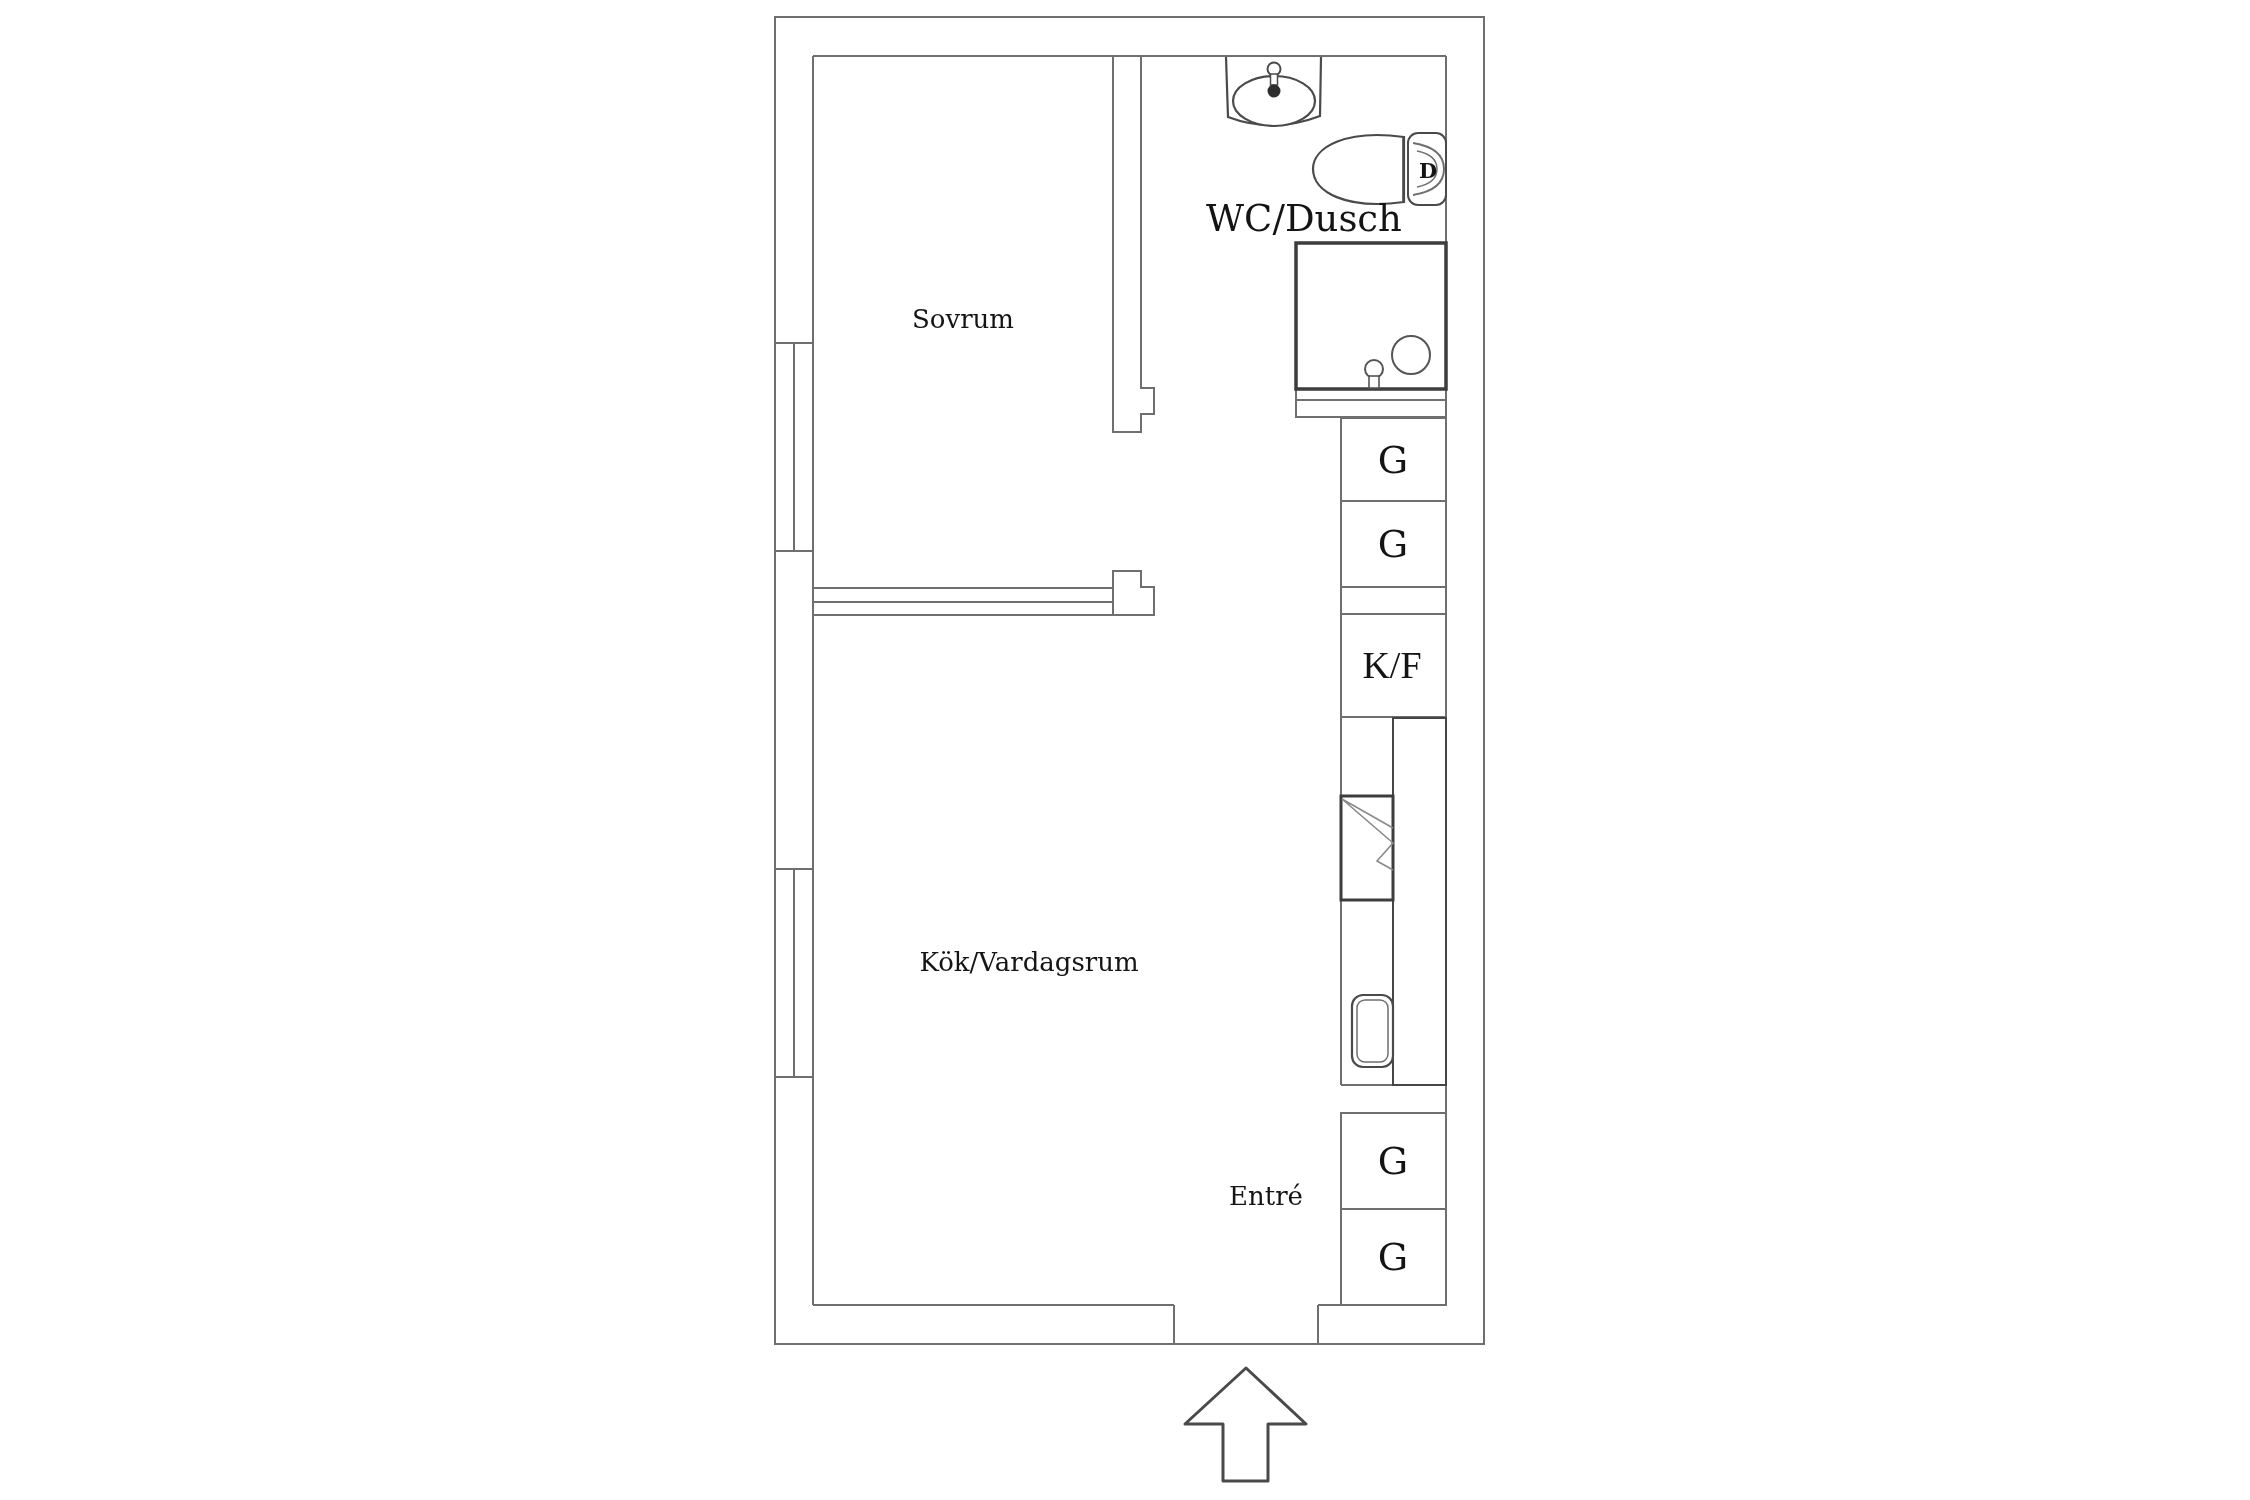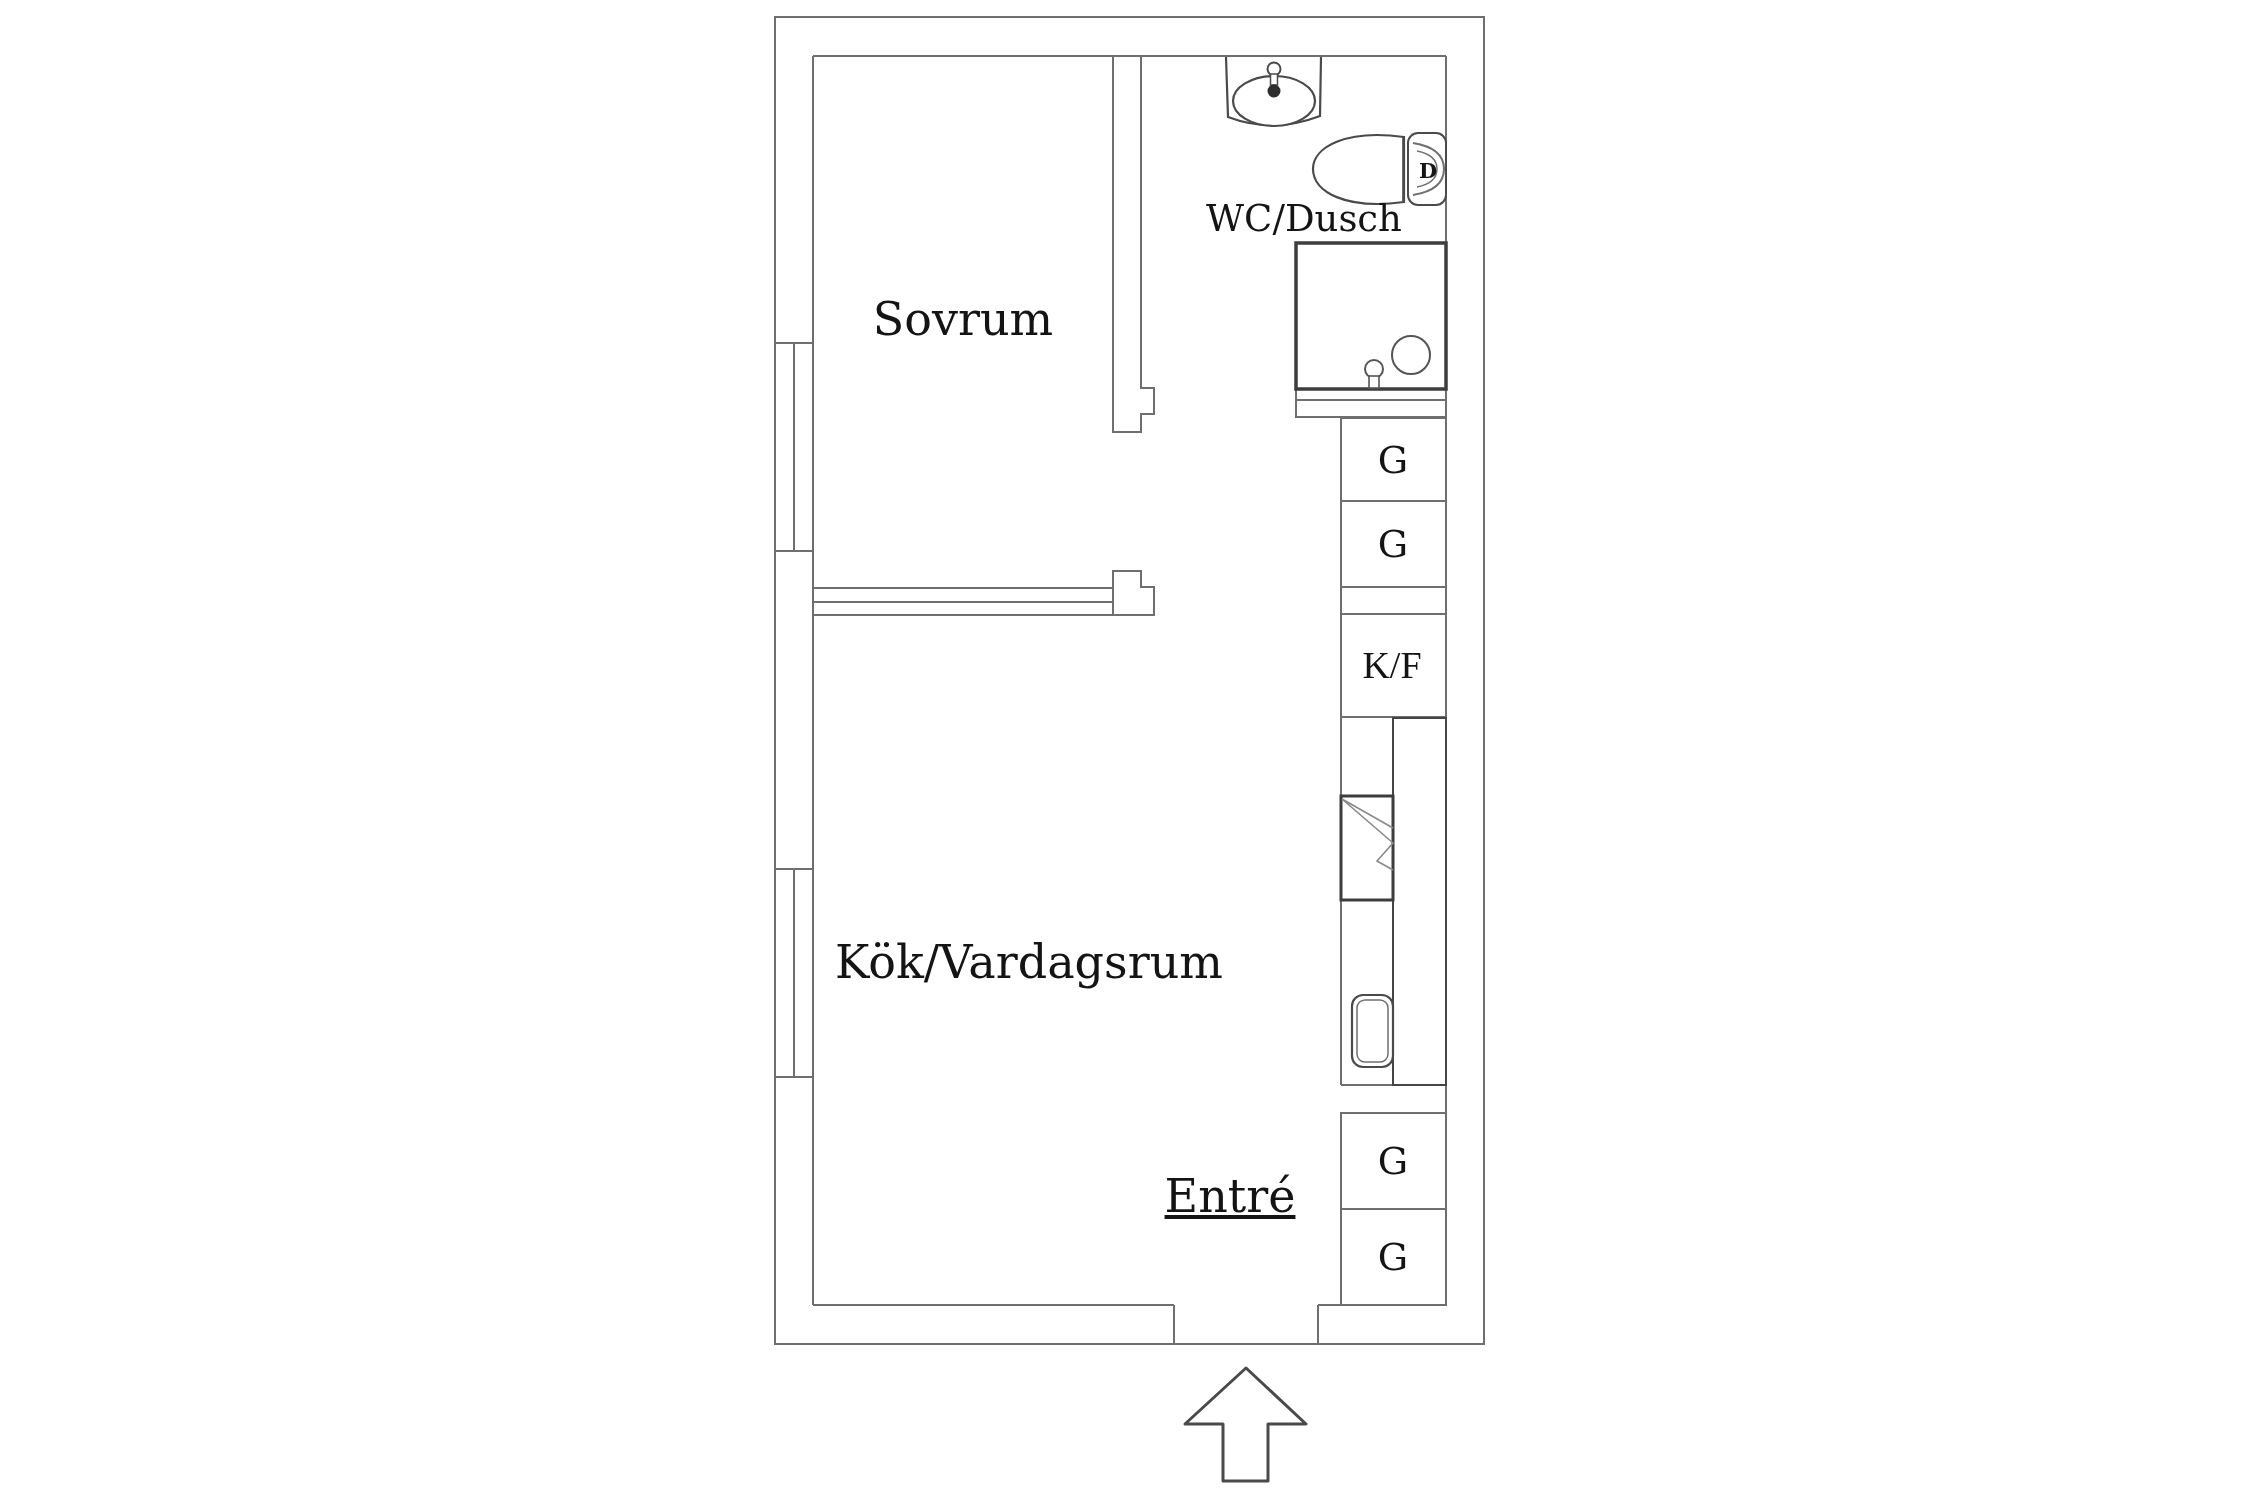--- a/index.html
+++ b/index.html
@@ -1,21 +1,21 @@
 <!DOCTYPE html>
 <html><head>
 <meta charset="utf-8">
 <style>
   html,body{margin:0;padding:0;background:#ffffff;}
   .canvas{position:relative;width:2250px;height:1500px;background:#ffffff;overflow:hidden;
           font-family:"DejaVu Serif","Liberation Serif",serif;}
   .plan-svg{position:absolute;left:0;top:0;width:2250px;height:1500px;}
   .label{position:absolute;transform:translate(-50%,-50%);color:#141414;white-space:nowrap;
          font-family:"DejaVu Serif","Liberation Serif",serif;line-height:1;}
-  .room-label{font-size:46px;}
+  .room-label{font-size:26px;}
   .wc-label{font-size:37px;}
   .cab-label{font-size:38px;}
   .tiny-label{font-size:21px;font-weight:600;}
 </style>
 </head>
 <body>
 
 <div class="canvas">
 
   <svg class="plan-svg" viewBox="0 0 2250 1500">
@@ -98,21 +98,21 @@
       <rect x="1352" y="995" width="41" height="72" rx="11" fill="#ffffff" stroke="#4a4a4a" stroke-width="2.2"></rect>
       <rect x="1357" y="1000" width="31" height="62" rx="8" fill="#ffffff" stroke="#6f6f6f" stroke-width="1.5"></rect>
     </g>
 
     <polygon points="1246,1368 1306,1424 1268,1424 1268,1481 1223,1481 1223,1424 1185,1424" fill="#ffffff" stroke="#4a4a4a" stroke-width="3" stroke-linejoin="round"></polygon>
   </svg>
 
   <div class="label room-label" style="left:963px;top:319px;">Sovrum</div>
   <div class="label wc-label" style="left:1304px;top:218px;">WC/Dusch</div>
   <div class="label room-label" style="left:1029px;top:962px;">Kök/Vardagsrum</div>
-  <div class="label room-label" style="left:1230px;top:1196px;text-decoration:underline;">Entré</div>
+  <div class="label room-label" style="left:1266px;top:1196px;">Entré</div>
 
   <div class="label cab-label" style="left:1393px;top:460px;">G</div>
   <div class="label cab-label" style="left:1393px;top:544px;">G</div>
   <div class="label cab-label" style="left:1392px;top:665px;font-family:Liberation Serif, serif;">K/F</div>
   <div class="label cab-label" style="left:1393px;top:1161px;">G</div>
   <div class="label cab-label" style="left:1393px;top:1257px;">G</div>
   <div class="label tiny-label" style="left:1428px;top:170px;">D</div>
 
 </div>
 

